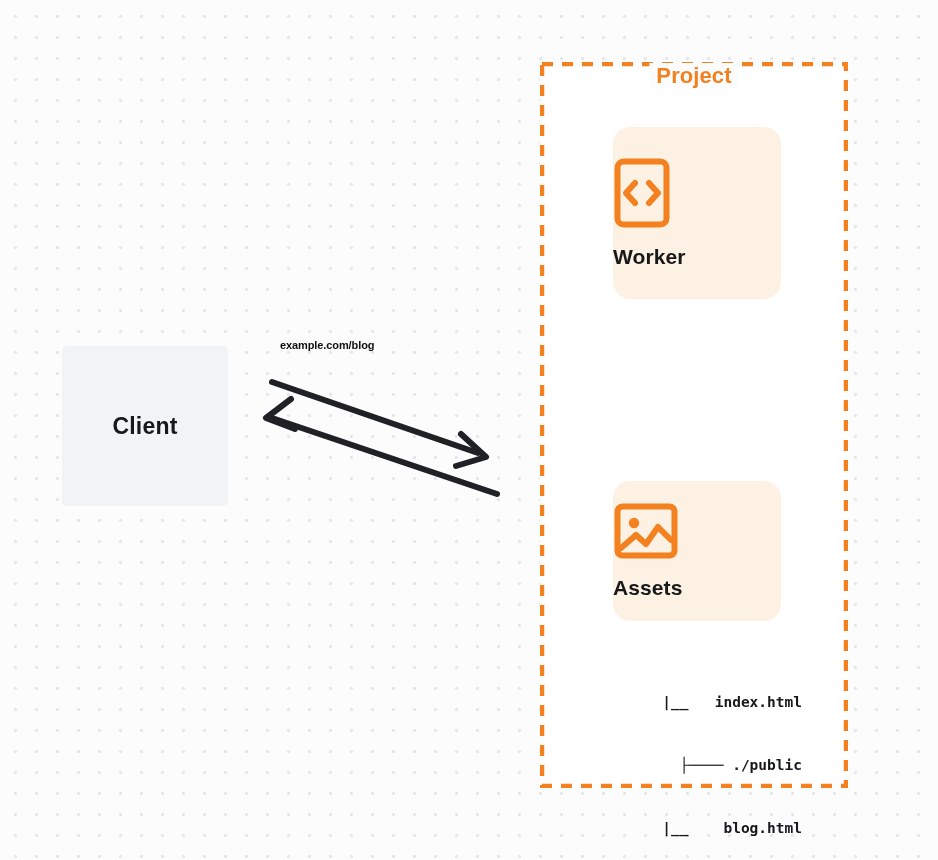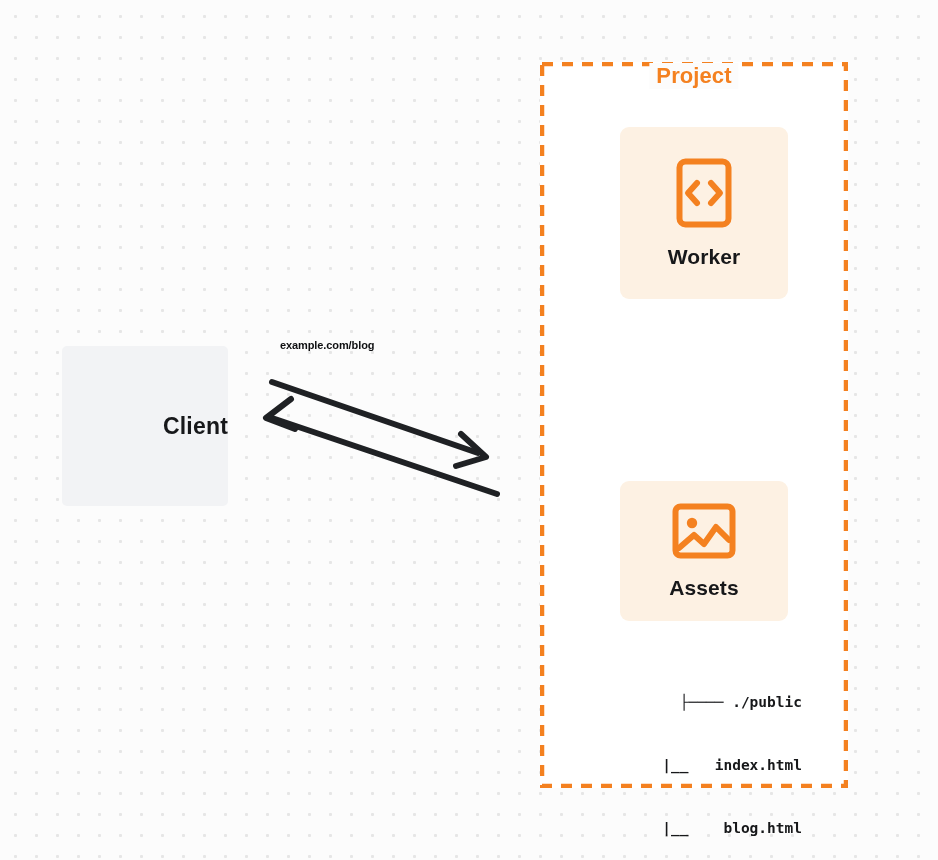--- a/index.html
+++ b/index.html
@@ -40,21 +40,21 @@
   #client-node {
     position: absolute;
     left: 62px;
     top: 346px;
     width: 166px;
     height: 160px;
     background: #f2f3f5;
     border-radius: 5px;
     display: flex;
     align-items: center;
-    justify-content: flex-end;
+    justify-content: center;
   }
   #client-node .node-label {
     font-size: 23px;
     font-weight: 700;
     color: #17181a;
     letter-spacing: 0.2px;
   }
 
   
   #connector-label {
@@ -108,25 +108,24 @@
     letter-spacing: 0.1px;
     white-space: nowrap;
     margin-top: 18px;
   }
 
   
   .service-card {
     position: absolute;
     width: 168px;
     background: #fdf1e3;
-    border-radius: 9px;
+    border-radius: 17px;
     display: flex;
     flex-direction: column;
-    align-items: center;
-    margin-left: 7px;
+    align-items: flex-start;
   }
   #worker-card {
     left: 73px;
     top: 65px;
     height: 172px;
     justify-content: center;
   }
   #assets-card {
     left: 73px;
     top: 419px;
@@ -209,20 +208,20 @@
     <div id="assets-card" class="service-card">
       <svg class="service-icon" width="66" height="58" viewBox="0 0 66 58">
         <rect x="4.5" y="4.5" width="57" height="49" rx="5" ry="5" fill="none" stroke="#f48120" stroke-width="6"></rect>
         <circle cx="21" cy="21" r="5.2" fill="#f48120"></circle>
         <polyline points="8,46 23,33 33,42 45,25 58,38" fill="none" stroke="#f48120" stroke-width="6" stroke-linecap="round" stroke-linejoin="round"></polyline>
       </svg>
       <span class="service-label">Assets</span>
     </div>
 
     <div id="file-tree">
+      <span class="tree-row">  |__   index.html</span>
       <span class="tree-row">├──── ./public</span>
-      <span class="tree-row">  |__   index.html</span>
       <span class="tree-row">  |__    blog.html</span>
       
     </div>
 
   </div>
 </div>
 
 </body></html>

